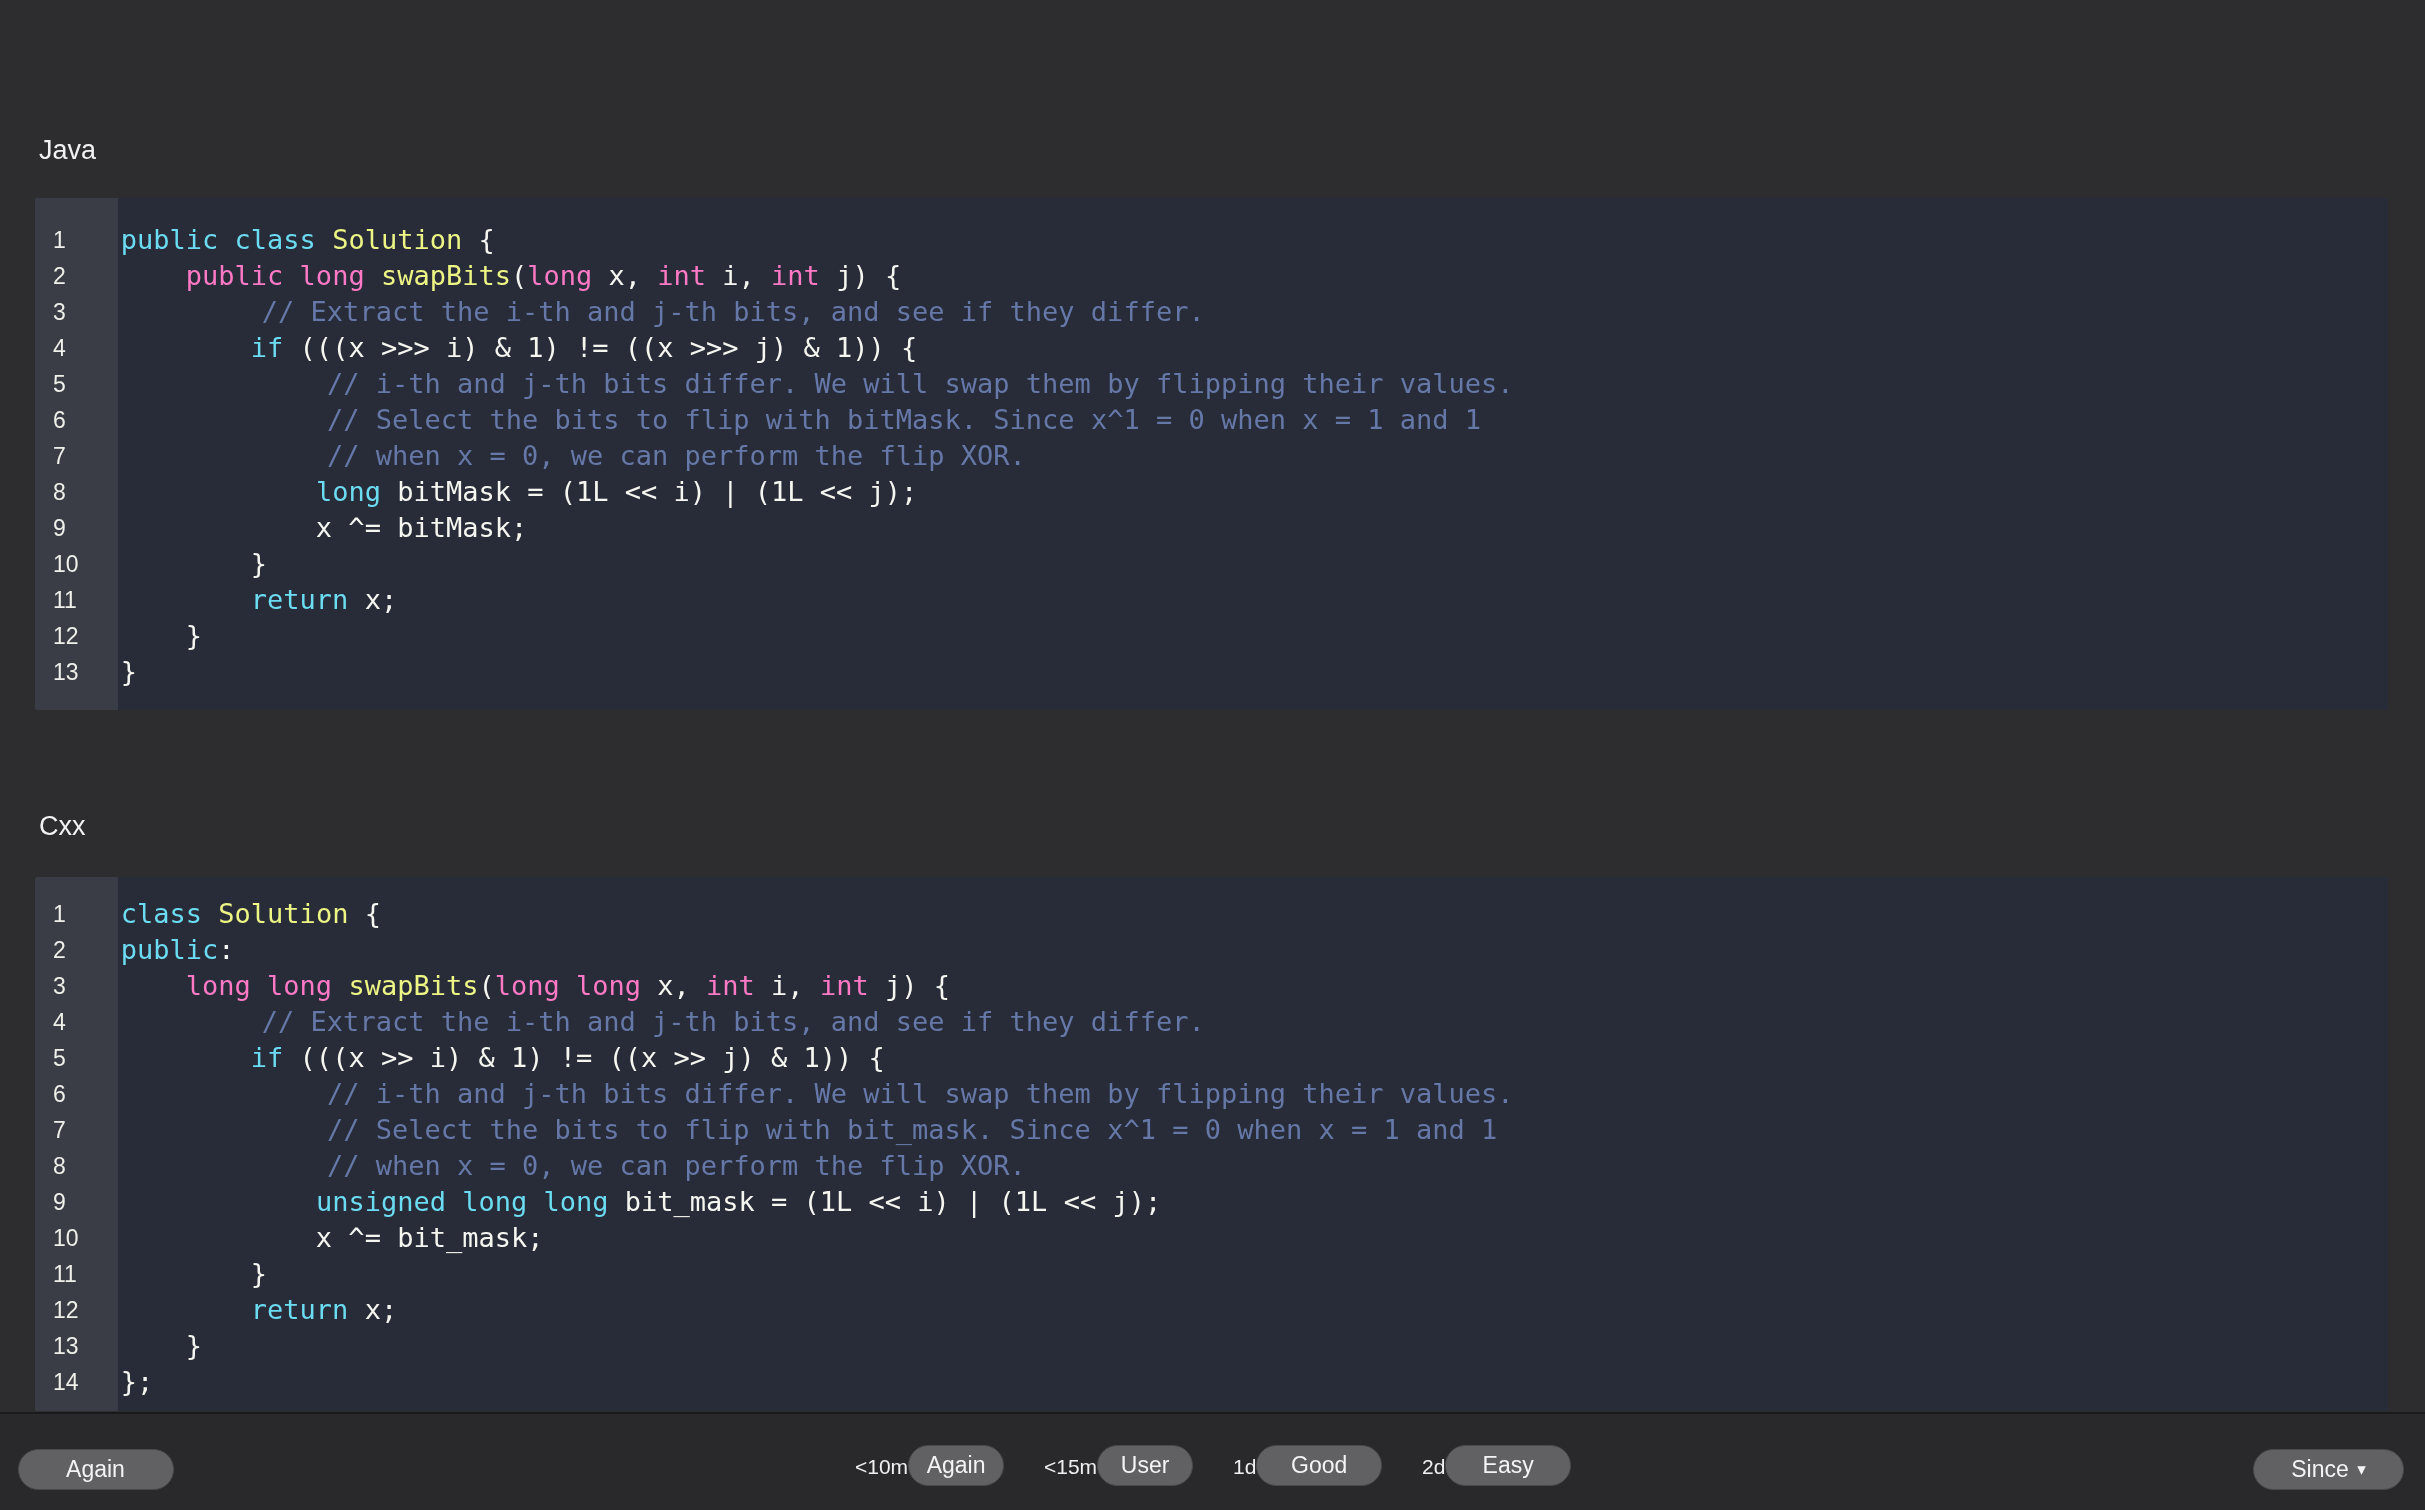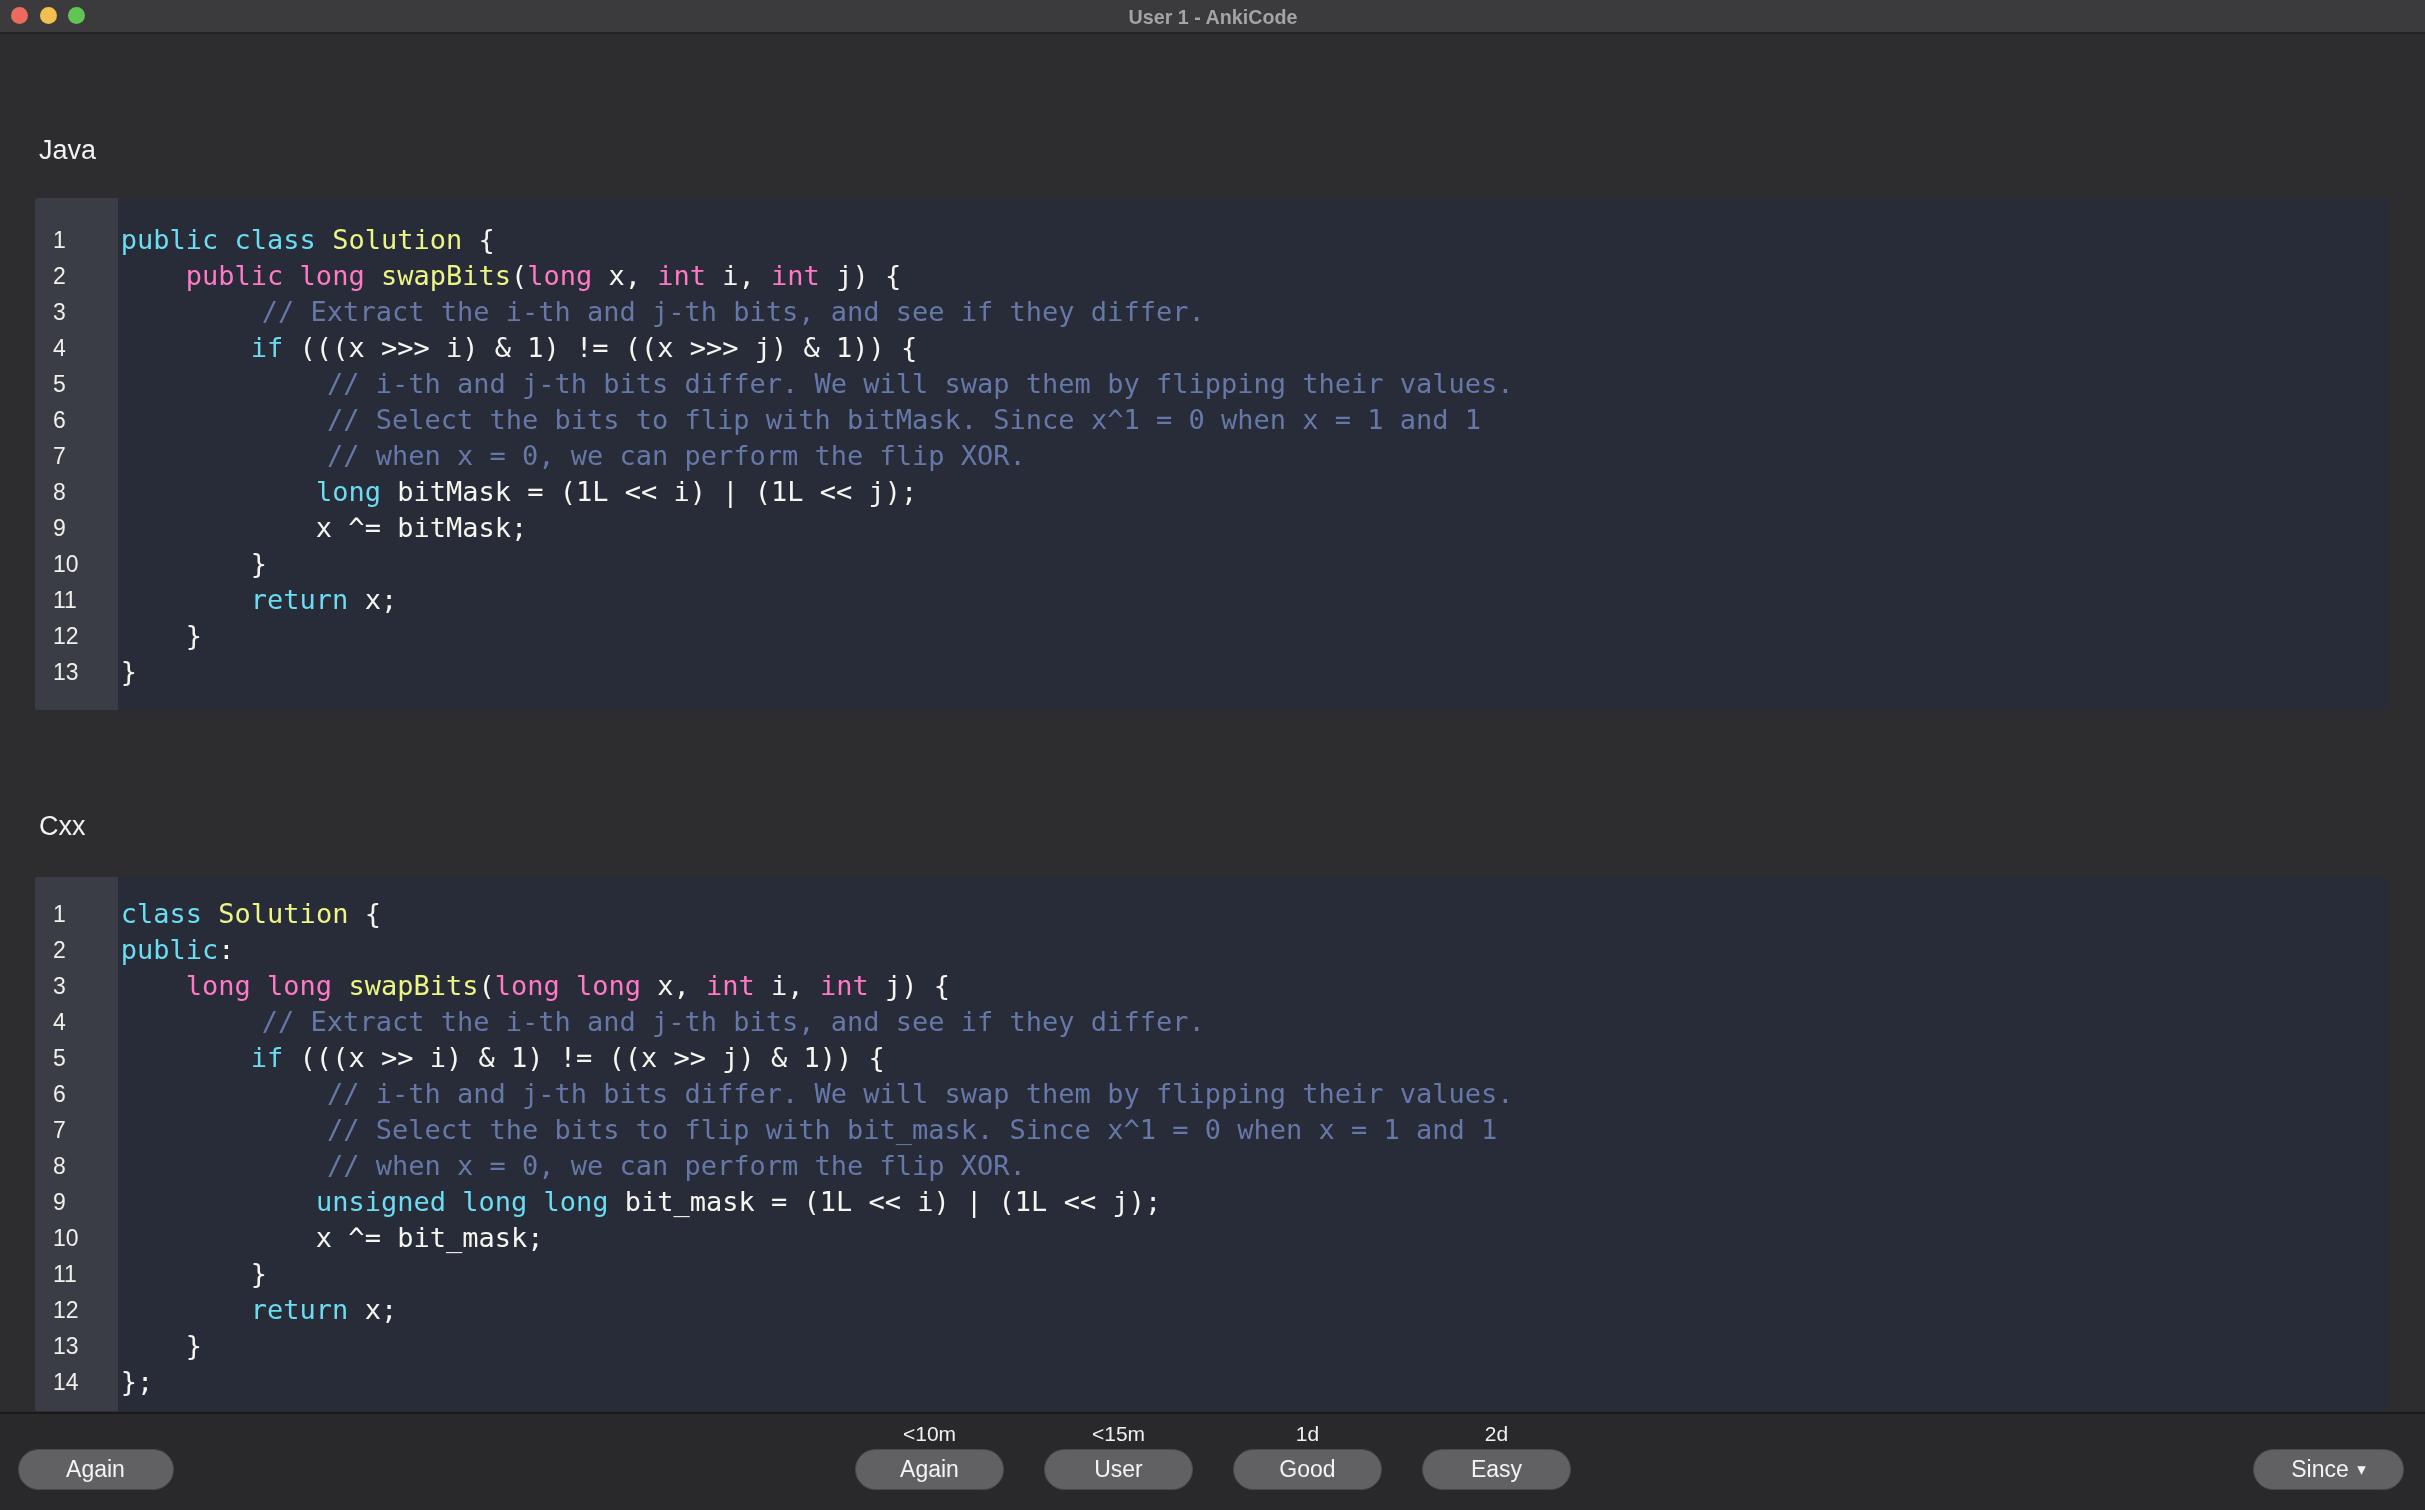--- a/index.html
+++ b/index.html
@@ -104,38 +104,32 @@
     display:flex; align-items:center; justify-content:center;
   }
   #edit-button { position:absolute; left:17.5px; top:35px; width:156px; }
   #more-button { position:absolute; right:22px; top:35px; width:151px; }
   #more-button .arrow { font-size:17px; margin-left:8.4px; line-height:1; }
 
   #rating-group {
     position:absolute; left:50%; top:0; transform:translateX(-50%);
     display:flex; gap:40px;
   }
-  .answer-col { width:149px; display:flex; flex-direction:column; align-items:center; }
+  .answer-col { width:149px; display:flex; flex-direction:row; align-items:center;margin-top:28px; }
   .interval-label {
     margin-top:5.6px; height:27px; line-height:27px;
     font-size:21px; color:#f0f0f0;
   }
   .answer-col .pill-btn { margin-top:2.8px; width:100%; }
 </style>
 </head>
 <body>
 
 <div id="window" style="--syn-cyan: #6bdcf2; --syn-pink: #ff79c6; --syn-yellow: #edf584; --syn-comment: #6678a8; --syn-plain: #f6f6f1;">
 
-  <div id="titlebar">
-    <div id="tl-close" class="traffic" style="background: rgb(236, 106, 94);"></div>
-    <div id="tl-min" class="traffic" style="background: rgb(245, 191, 79);"></div>
-    <div id="tl-zoom" class="traffic" style="background: rgb(97, 197, 84);"></div>
-    <div id="window-title">User 1 - AnkiCode</div>
-  </div>
 
 
   <div id="heading-java" class="section-heading">Java</div>
 
   <div id="codeblock-java" class="codeblock">
     <div class="gutter">
         <div class="ln">1</div>
         <div class="ln">2</div>
         <div class="ln">3</div>
         <div class="ln">4</div>

